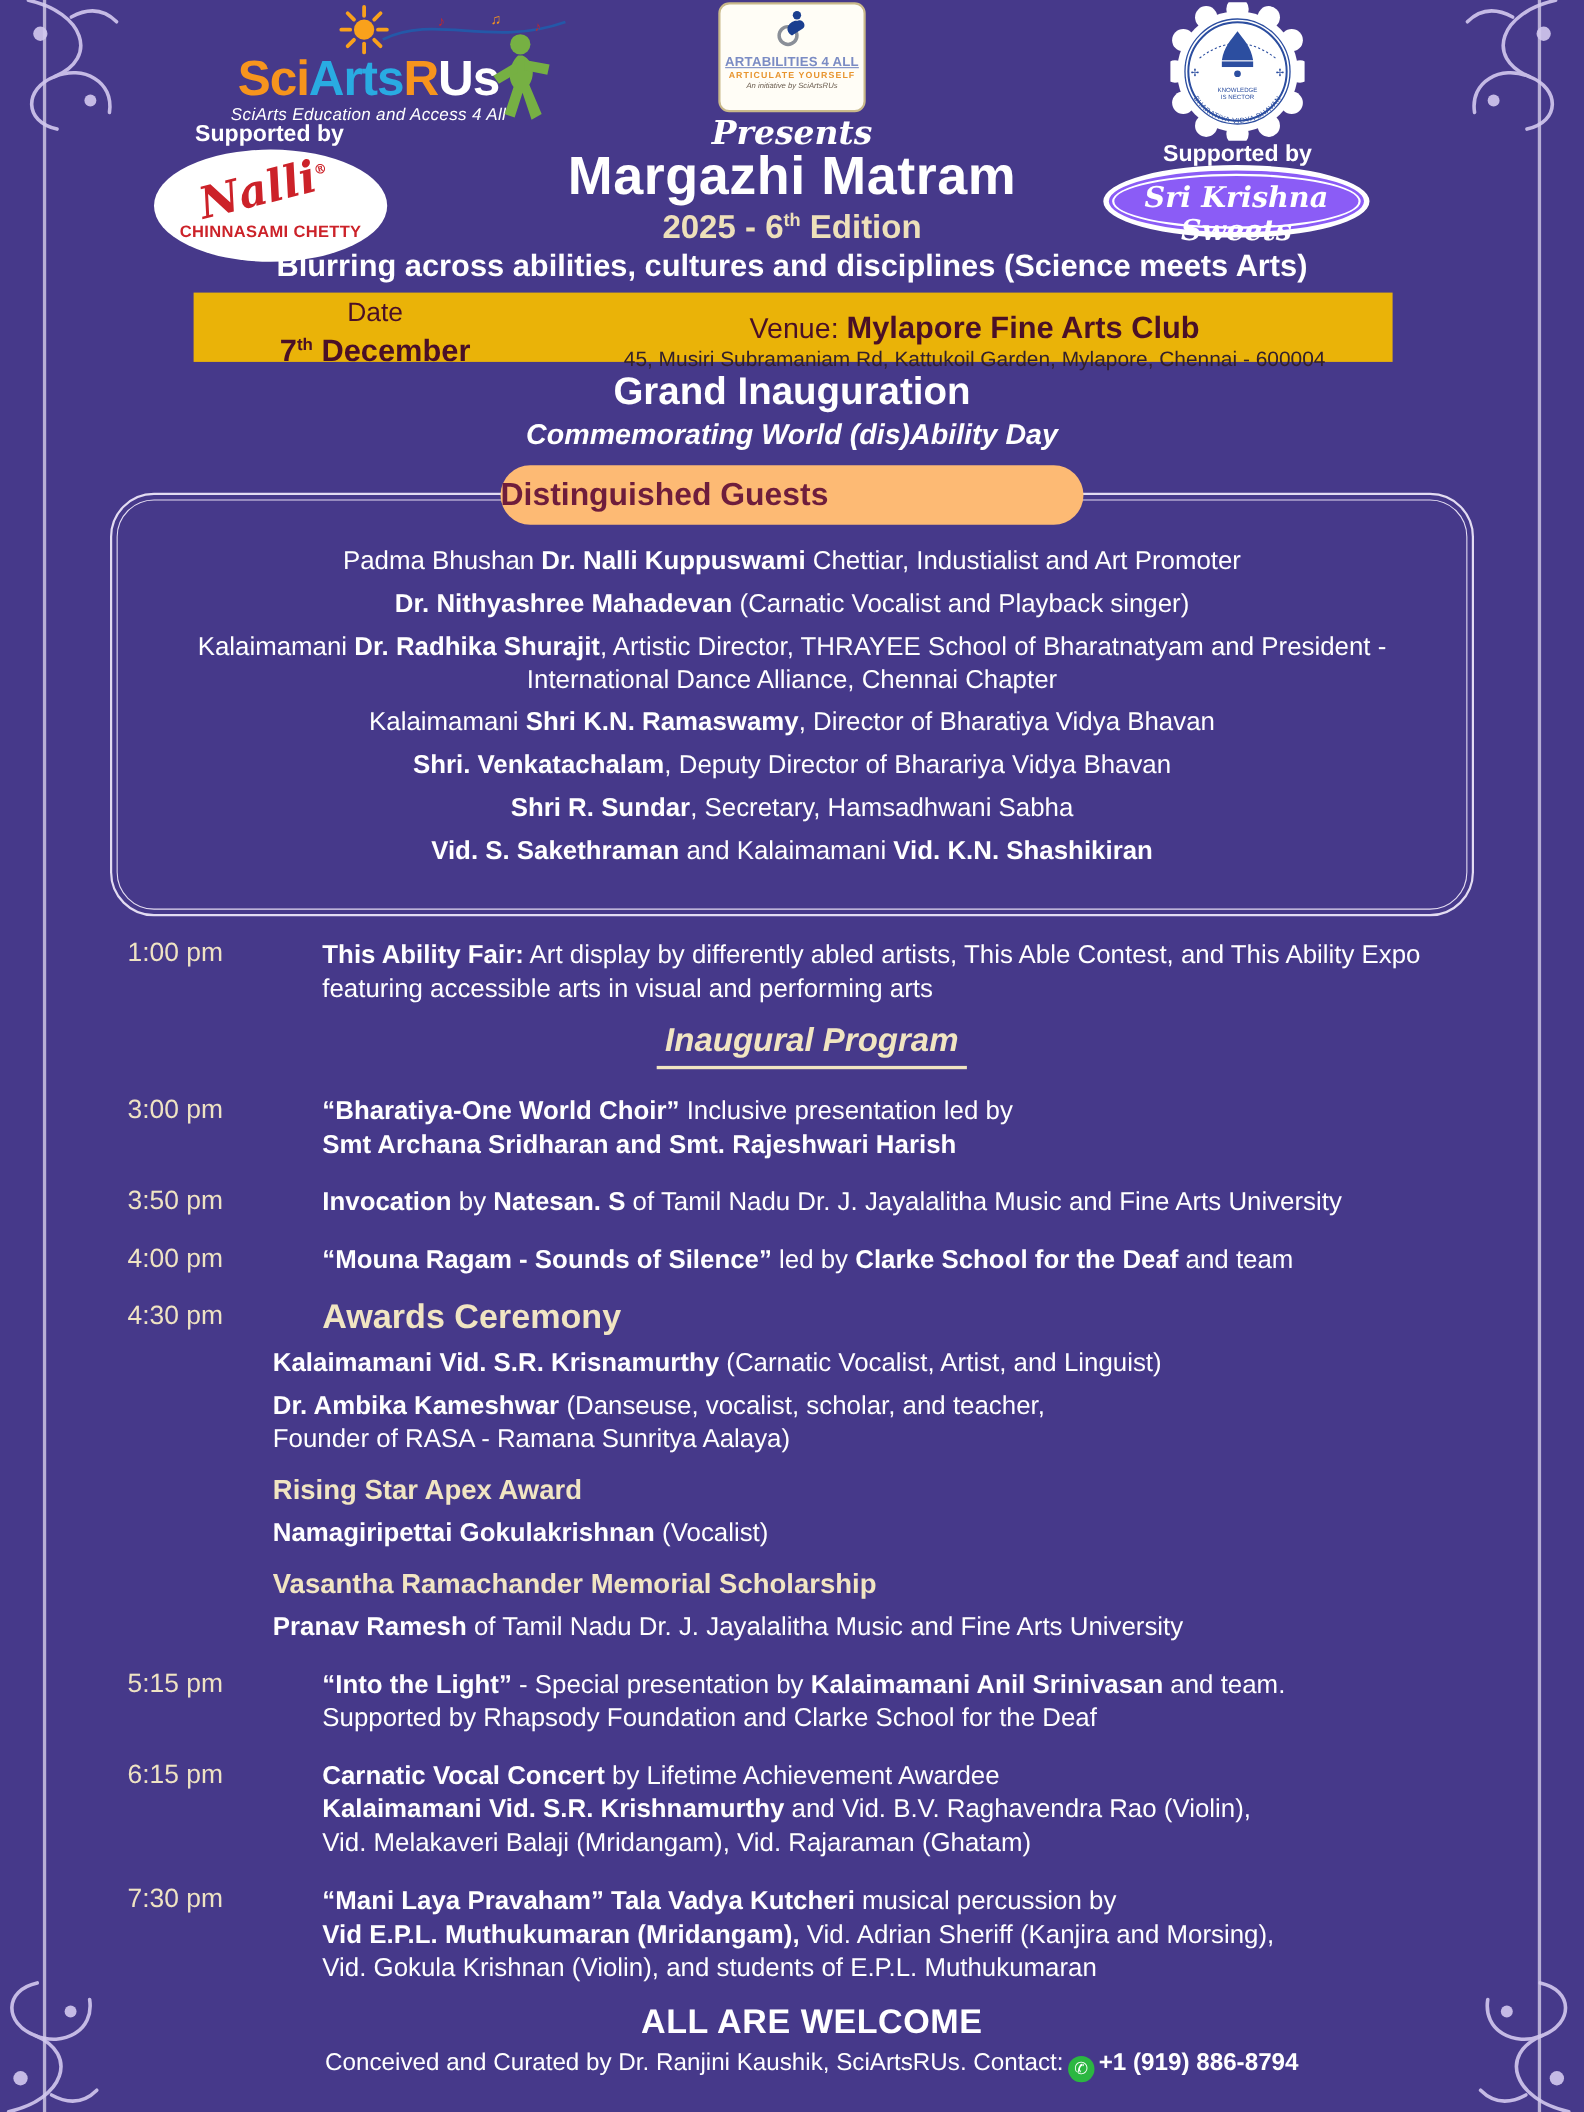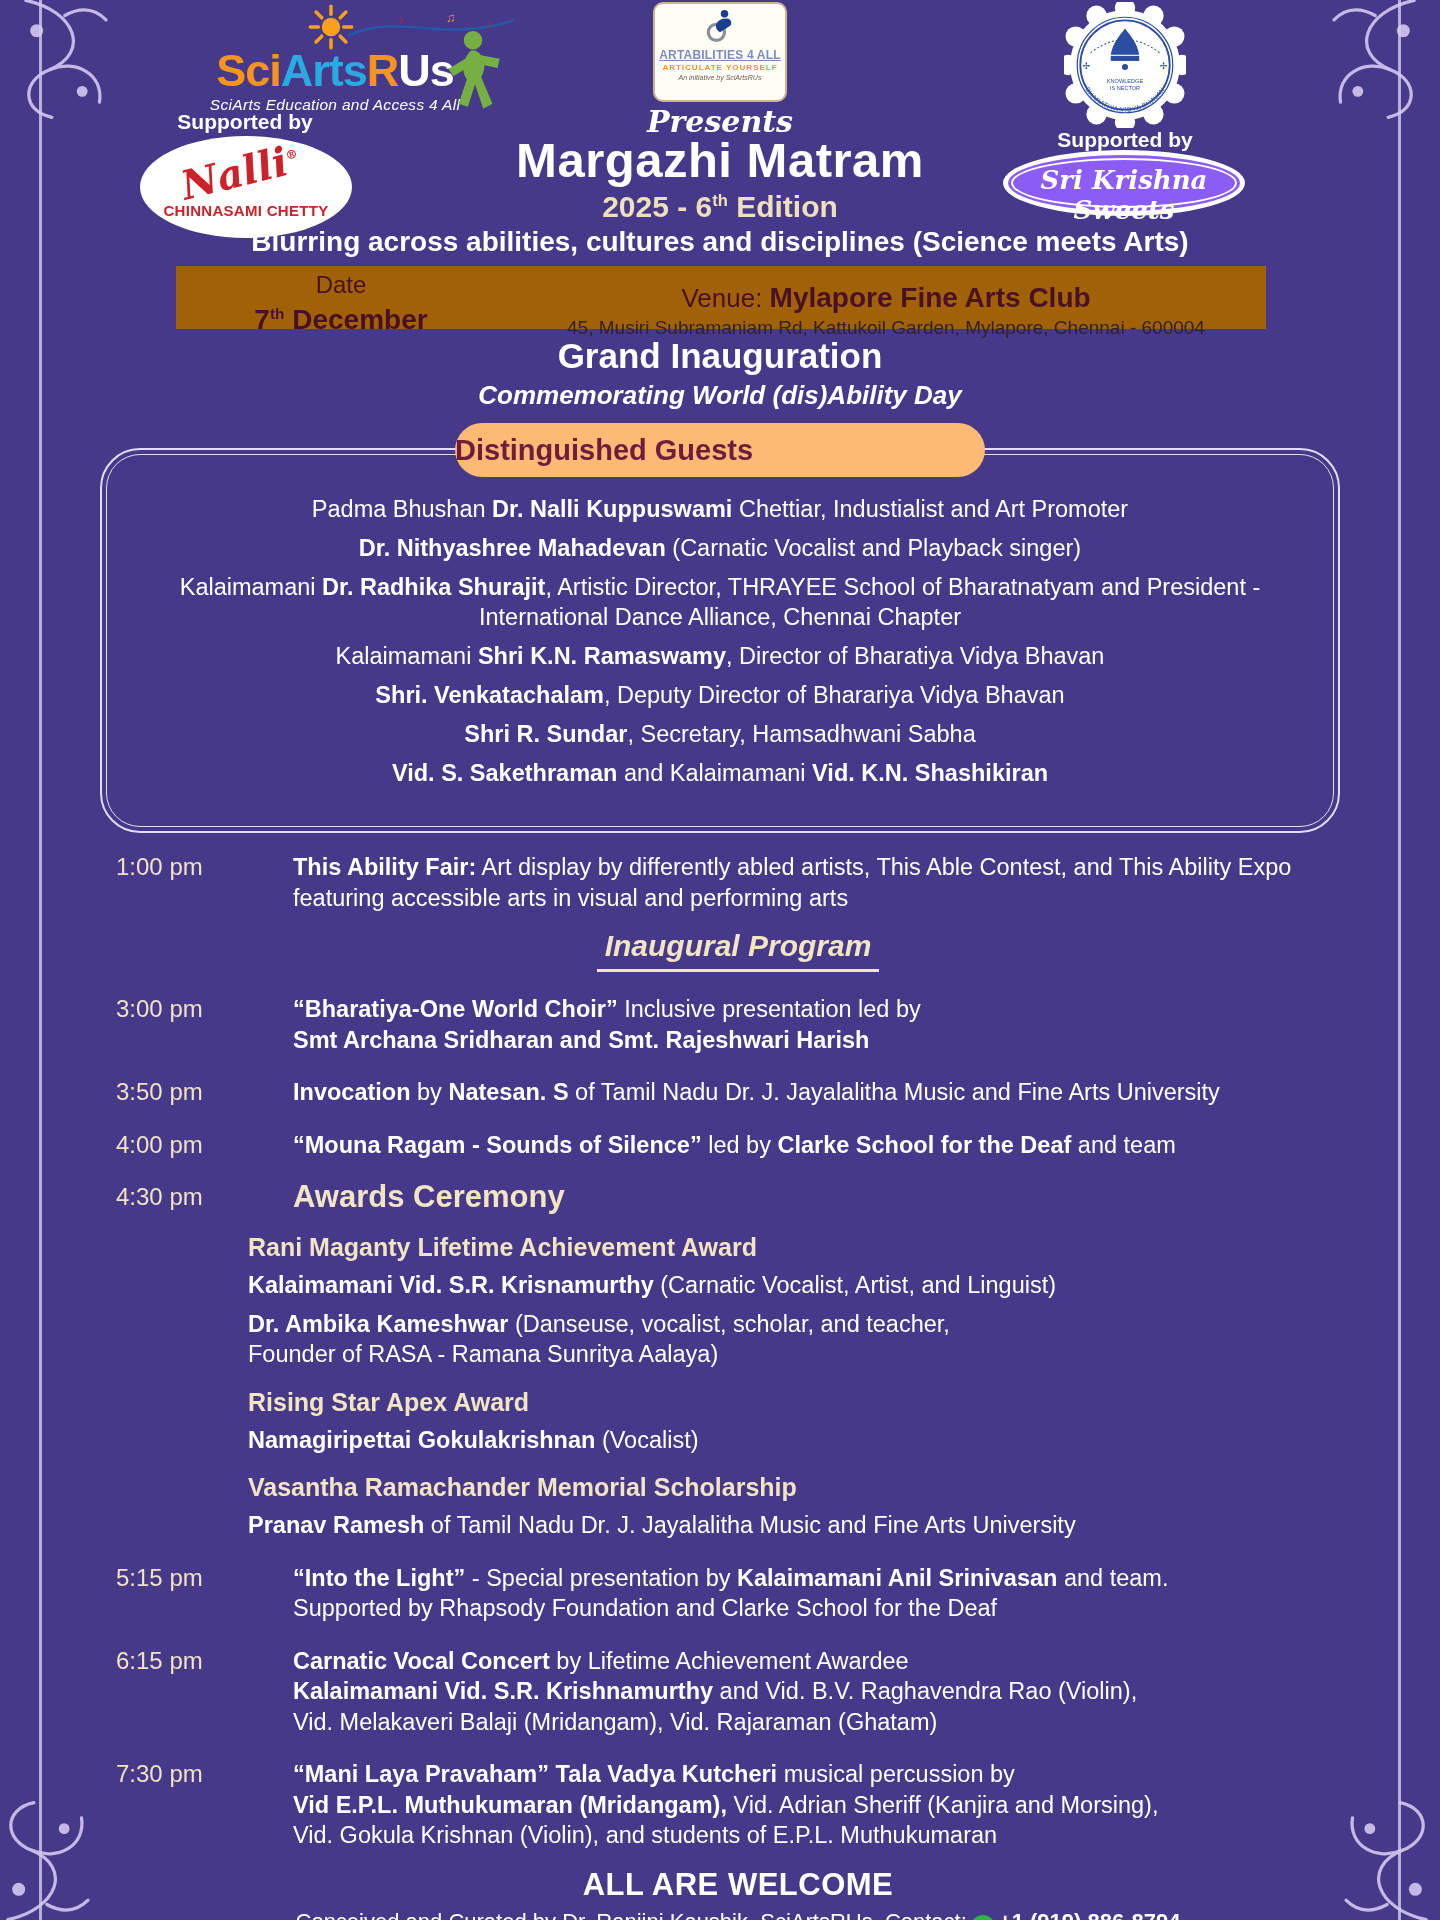--- a/index.html
+++ b/index.html
@@ -47,21 +47,21 @@
 
   
   .bvb{position:absolute;left:1064px;top:2px;width:122px;height:126px;}
   .supported-right{position:absolute;left:1015px;top:128px;width:220px;text-align:center;color:#fff;font-weight:bold;font-size:21px;}
   .sks{position:absolute;left:1003px;top:150px;width:242px;height:66px;background:#8b5cf6;border:5px solid #fff;border-radius:50%;box-sizing:border-box;}
   .sks::before{content:'';position:absolute;inset:3px;border:2px solid #fff;border-radius:50%;}
   .sks-text{position:absolute;left:0;right:0;top:10px;text-align:center;color:#fff;font-family:"DejaVu Serif",serif;font-style:italic;font-weight:bold;font-size:26px;}
 
   
   .tagline{position:absolute;left:0;top:226px;width:100%;text-align:center;color:#fff;font-weight:bold;font-size:28px;}
-  .datebar{position:absolute;left:176px;top:266px;width:1090px;height:63px;background:#a16207;display:flex;}
+  .datebar{position:absolute;left:176px;top:266px;width:1090px;height:63px;background:#eab308;display:flex;}
   .datecol{width:330px;text-align:center;padding-top:5px;}
   .date-label{color:#4a1027;font-size:24px;}
   .date-value{color:#4a1027;font-weight:bold;font-size:28px;line-height:30px;}
   .date-value sup{font-size:.55em;}
   .venuecol{flex:1;text-align:center;padding-top:16px;}
   .venue-line1{color:#4a1027;font-size:26px;}
   .venue-name{font-weight:bold;font-size:28px;}
   .venue-address{color:#33202b;font-size:19px;margin-top:3px;}
 
   
@@ -272,21 +272,20 @@
         <div class="s-text"><span class="b">Invocation</span><span> by </span><span class="b">Natesan. S</span><span> of Tamil Nadu Dr. J. Jayalalitha Music and Fine Arts University</span></div>
       </div>
       <div class="s-item">
         <div class="s-time">4:00 pm</div>
         <div class="s-text"><span class="b">“Mouna Ragam - Sounds of Silence”</span><span> led by </span><span class="b">Clarke School for the Deaf</span><span> and team</span></div>
       </div>
       <div class="s-item">
         <div class="s-time">4:30 pm</div>
         <div class="awards-title">Awards Ceremony</div>
       </div>
-      <div class="s-subhead">Rani Maganty Lifetime Achievement Award</div>
       <div class="s-line"><span class="b">Kalaimamani Vid. S.R. Krisnamurthy</span><span> (Carnatic Vocalist, Artist, and Linguist)</span></div>
       <div class="s-line"><span class="b">Dr. Ambika Kameshwar</span><span> (Danseuse, vocalist, scholar, and teacher,</span><br><span>Founder of RASA - Ramana Sunritya Aalaya)</span></div>
       <div class="s-subhead">Rising Star Apex Award</div>
       <div class="s-line"><span class="b">Namagiripettai Gokulakrishnan</span><span> (Vocalist)</span></div>
       <div class="s-subhead">Vasantha Ramachander Memorial Scholarship</div>
       <div class="s-line"><span class="b">Pranav Ramesh</span><span> of Tamil Nadu Dr. J. Jayalalitha Music and Fine Arts University</span></div>
       <div class="s-item">
         <div class="s-time">5:15 pm</div>
         <div class="s-text"><span class="b">“Into the Light”</span><span> - Special presentation by </span><span class="b">Kalaimamani Anil Srinivasan</span><span> and team.</span><br><span>Supported by Rhapsody Foundation and Clarke School for the Deaf</span></div>
       </div>

